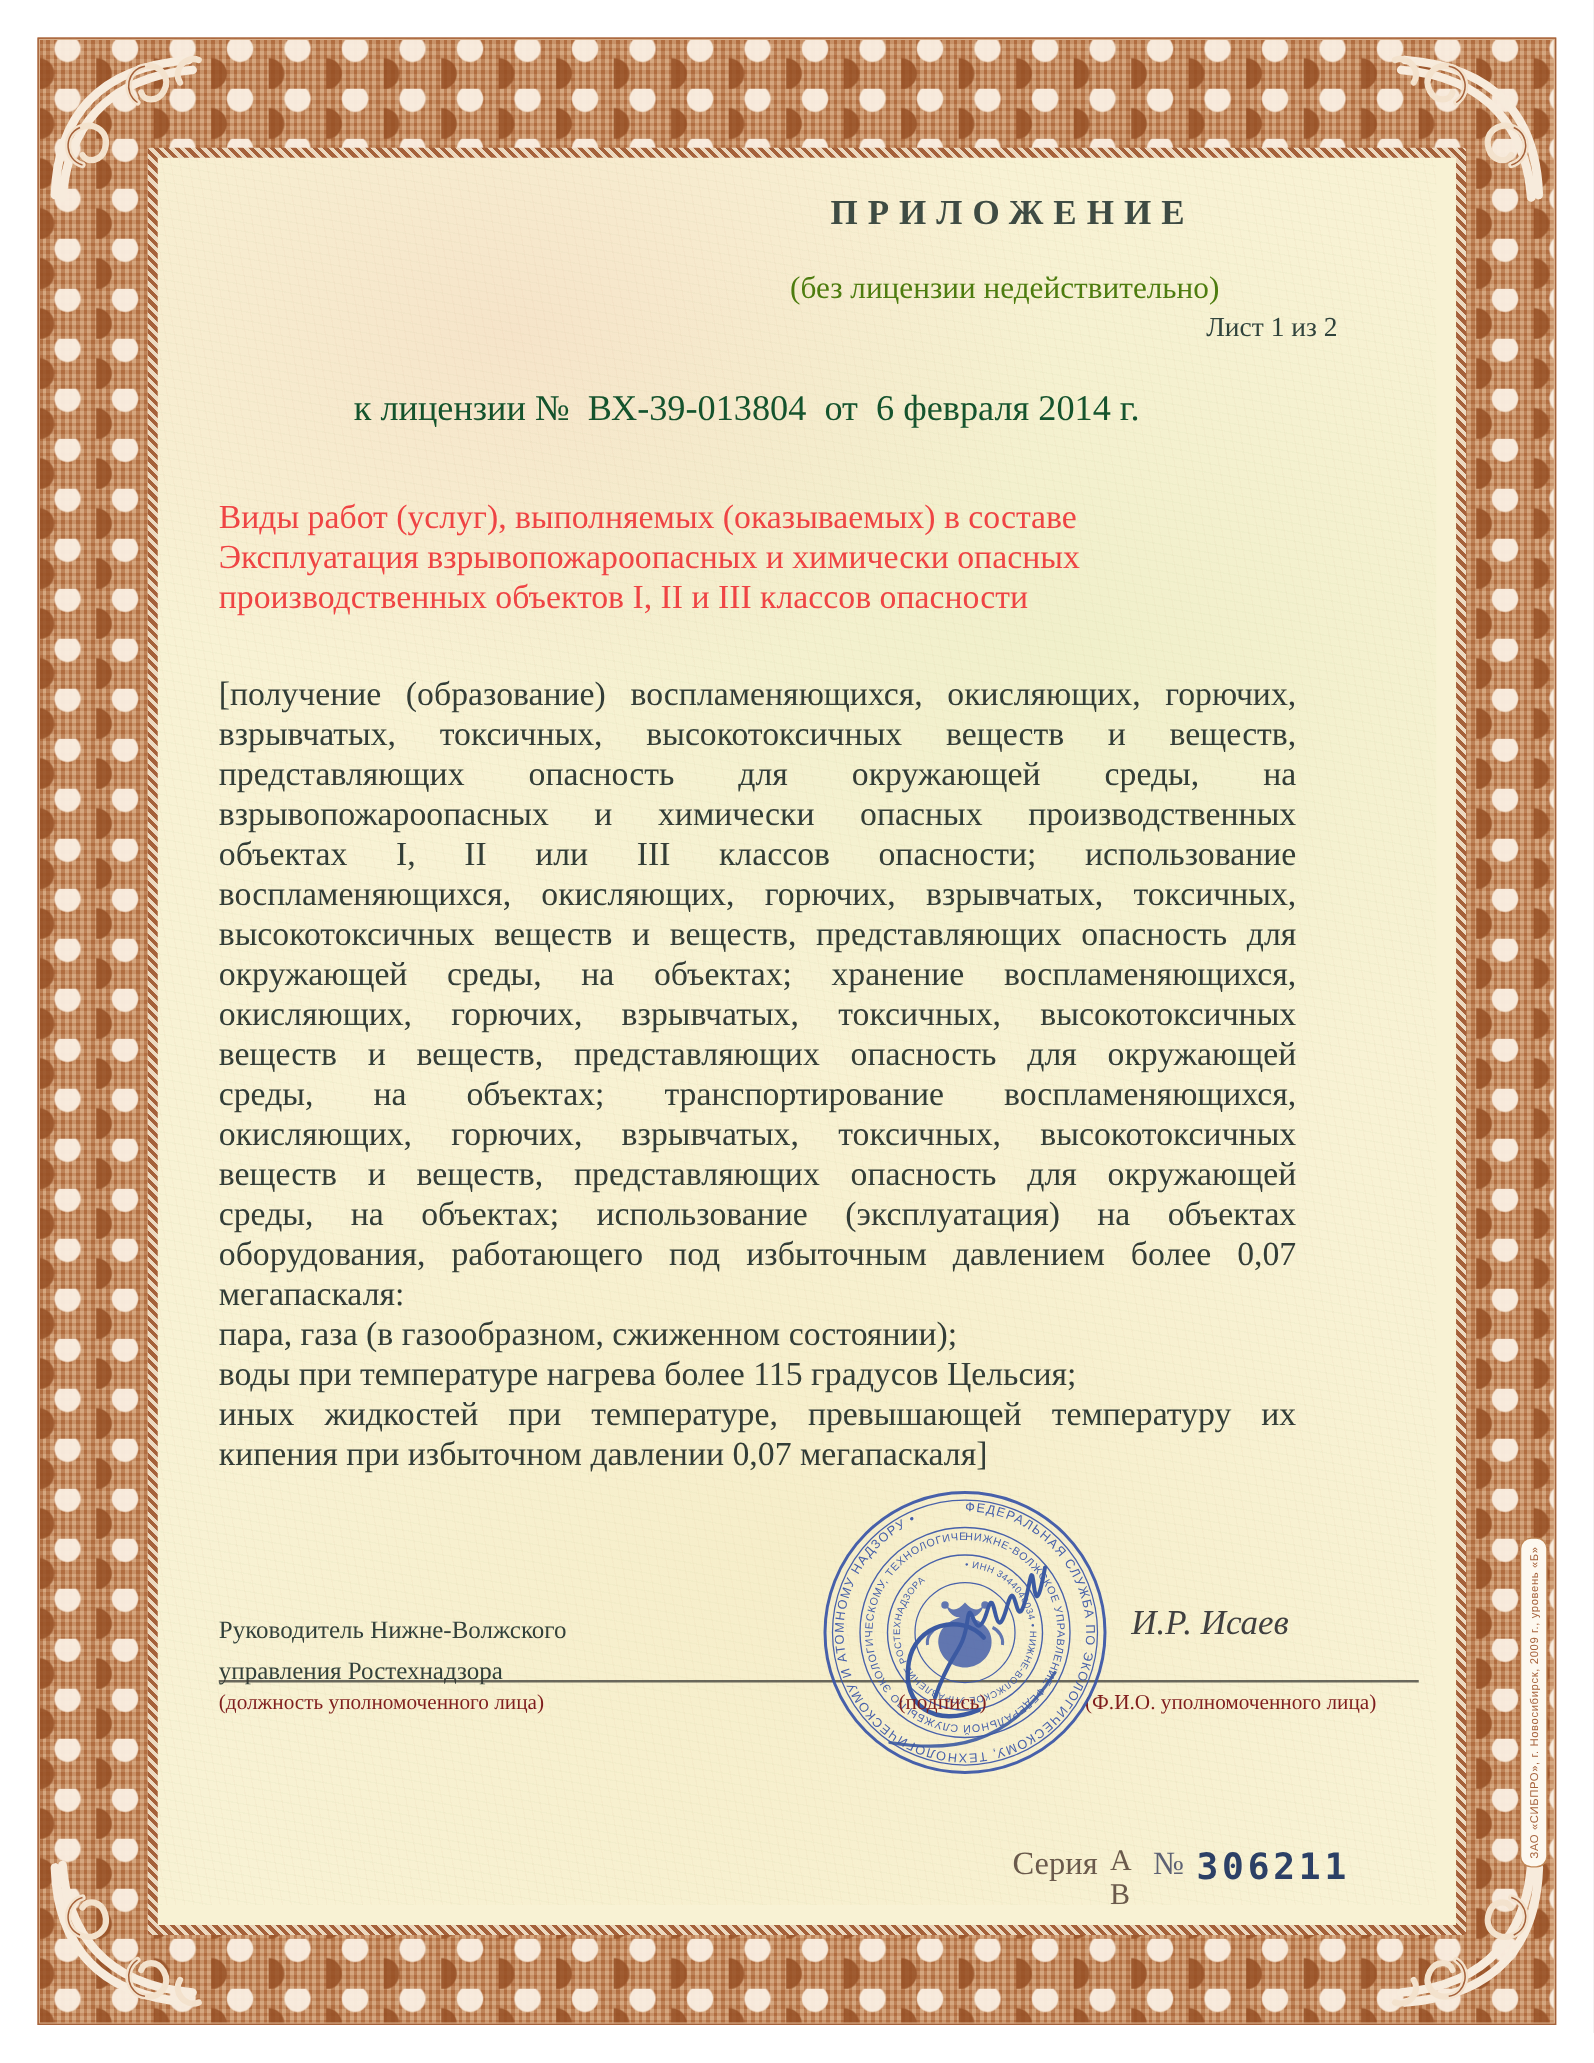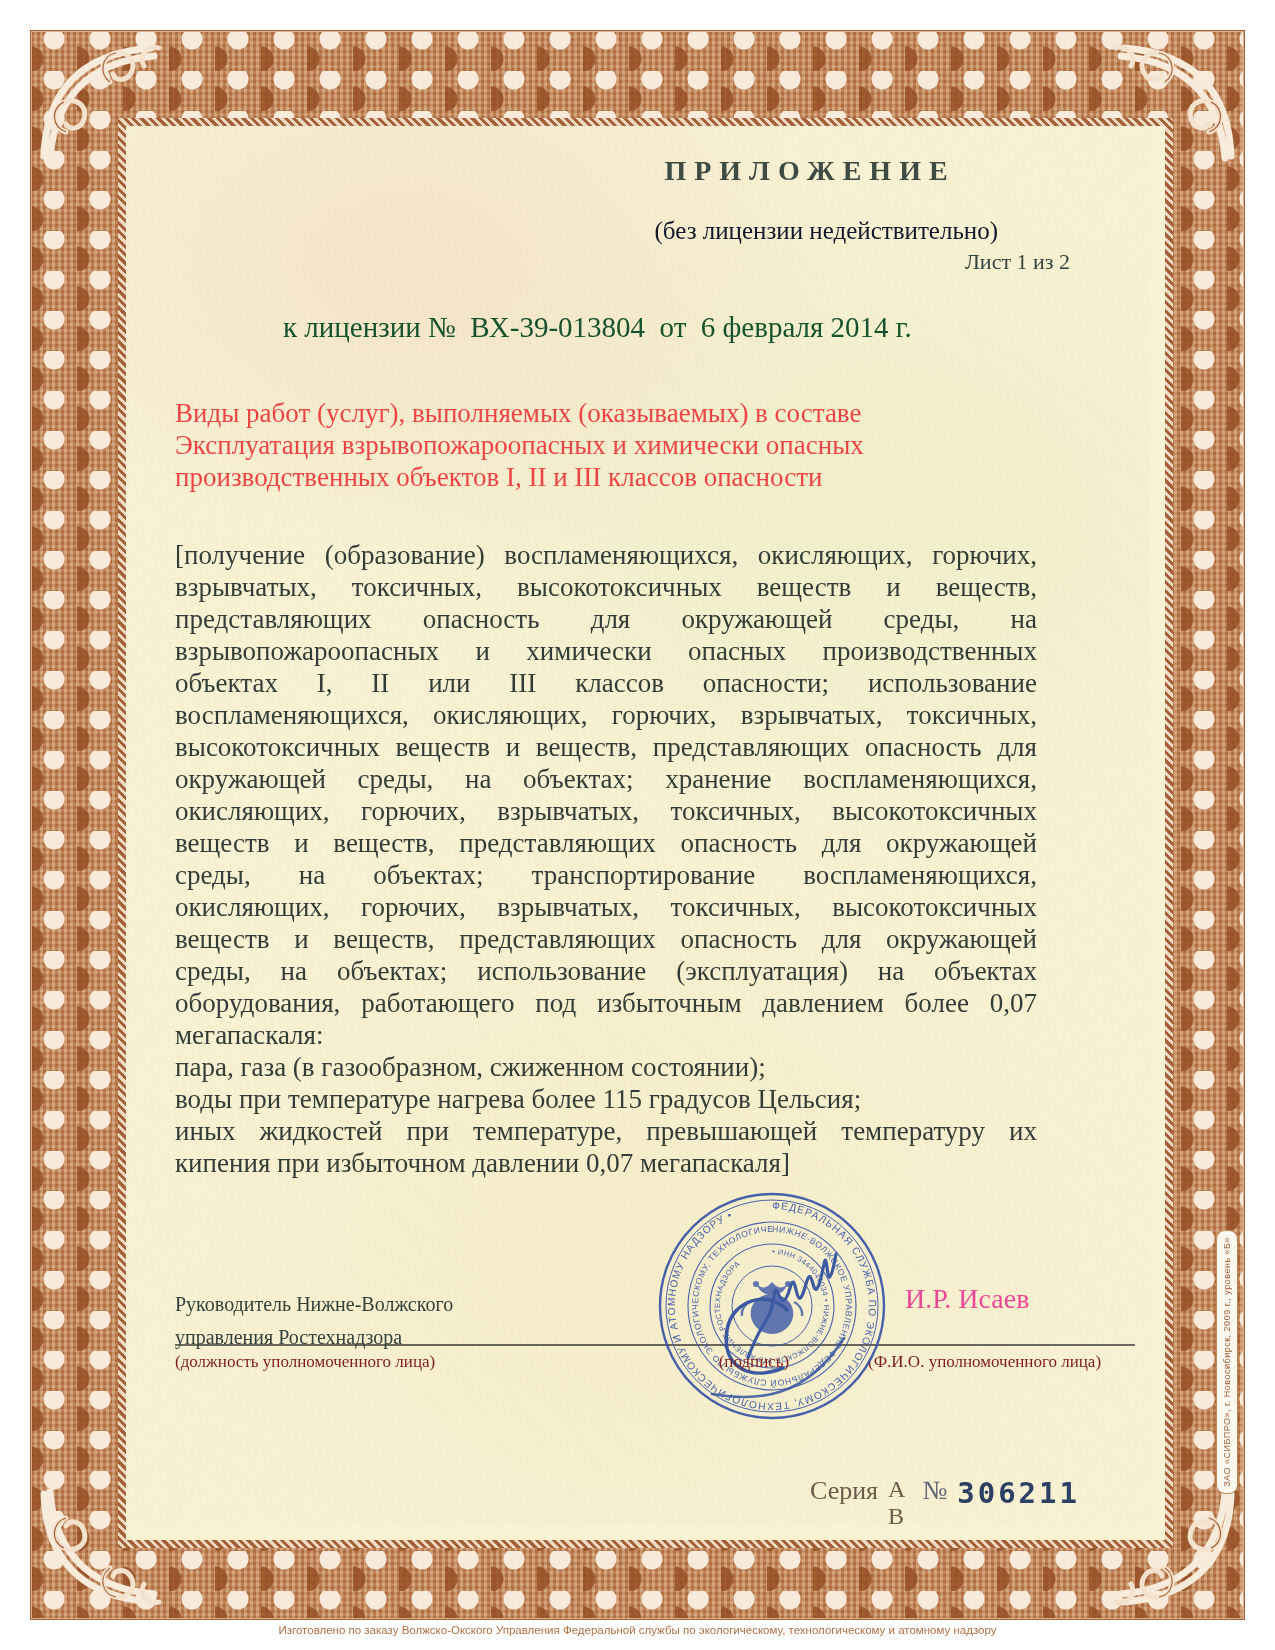--- a/index.html
+++ b/index.html
@@ -31,31 +31,31 @@
       repeating-linear-gradient(10deg, rgba(150,180,120,.05) 0 1px, transparent 1px 7px);}
 
   .corner{position:absolute;width:150px;height:150px;pointer-events:none;}
   .c-tl{left:36px;top:36px;} .c-tr{right:36px;top:36px;transform:scaleX(-1);}
   .c-bl{left:36px;bottom:36px;transform:scaleY(-1);} .c-br{right:36px;bottom:36px;transform:scale(-1,-1);}
 
   
   .abs{position:absolute;z-index:3;}
   .doc-title{left:600px;top:155px;width:420px;text-align:center;
     font-size:28px;font-weight:700;letter-spacing:8px;color:#3e4b43;}
-  .doc-subtitle{left:568px;top:217px;width:430px;text-align:right;font-size:25px;color:#0f172a;}
+  .doc-subtitle{left:632px;top:217px;width:430px;text-align:left;font-size:25px;color:#4d7c0f;}
   .doc-sheet{left:890px;top:249px;width:180px;text-align:right;font-size:22px;color:#30433c;}
   .license-line{left:283px;top:311px;font-size:29px;color:#14532d;white-space:pre;}
 
   .intro{left:175px;top:397px;width:870px;font-size:27px;line-height:32px;color:#ef4444;}
   .body-block{left:175px;top:539px;width:862px;font-size:27px;line-height:32px;color:#333d37;}
   .jl{text-align:justify;text-align-last:justify;}
   .ll{text-align:left;}
 
   .sig-pos{left:175px;top:1288px;width:470px;font-size:20px;line-height:33px;color:#32403a;}
-  .sig-name{left:905px;top:1283px;font-size:28px;color:#ec4899;}
+  .sig-name{left:905px;top:1283px;font-size:28px;color:#404040;font-style:italic;}
   .sig-rule{left:175px;top:1344px;width:960px;height:0;border-top:2px solid rgba(58,58,52,.75);z-index:3;}
   .cap{font-size:17px;color:#7f1d1d;}
   .cap-pos{left:175px;top:1352px;}
   .cap-sign{left:694px;top:1352px;width:120px;text-align:center;z-index:6;}
   .cap-name{left:868px;top:1352px;}
 
   .serial{left:820px;top:1476px;width:260px;display:flex;align-items:flex-start;gap:10px;justify-content:flex-end;}
   .serial .s1{font-size:26px;color:#6a5a4c;}
   .serial .s2{font-size:24px;letter-spacing:7px;color:#6a5a4c;}
   .serial .s3{font-size:26px;color:#5d6274;}
@@ -191,15 +191,14 @@
     </g>
   </svg>
 
   <div class="abs serial">
     <span class="s1">Серия</span>
     <span class="s2">А В</span>
     <span class="s3">№</span>
     <span class="s4">306211</span>
   </div>
 
-  <div class="abs imprint">Изготовлено по заказу Волжско-Окского Управления Федеральной службы по экологическому, технологическому и атомному надзору</div>
 
 </div>
 
 </body></html>

